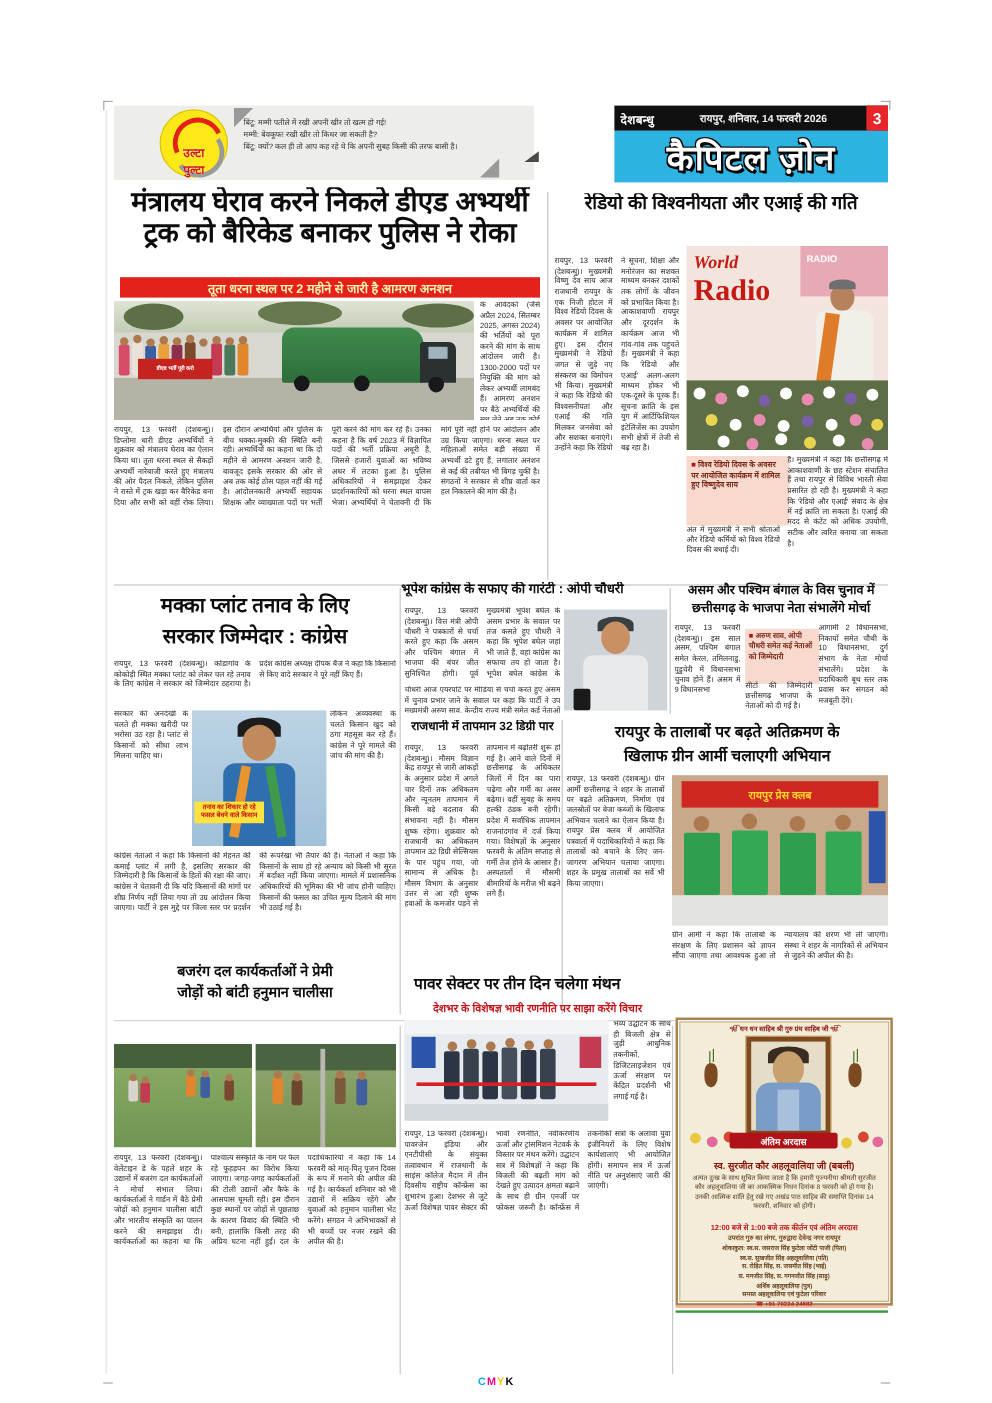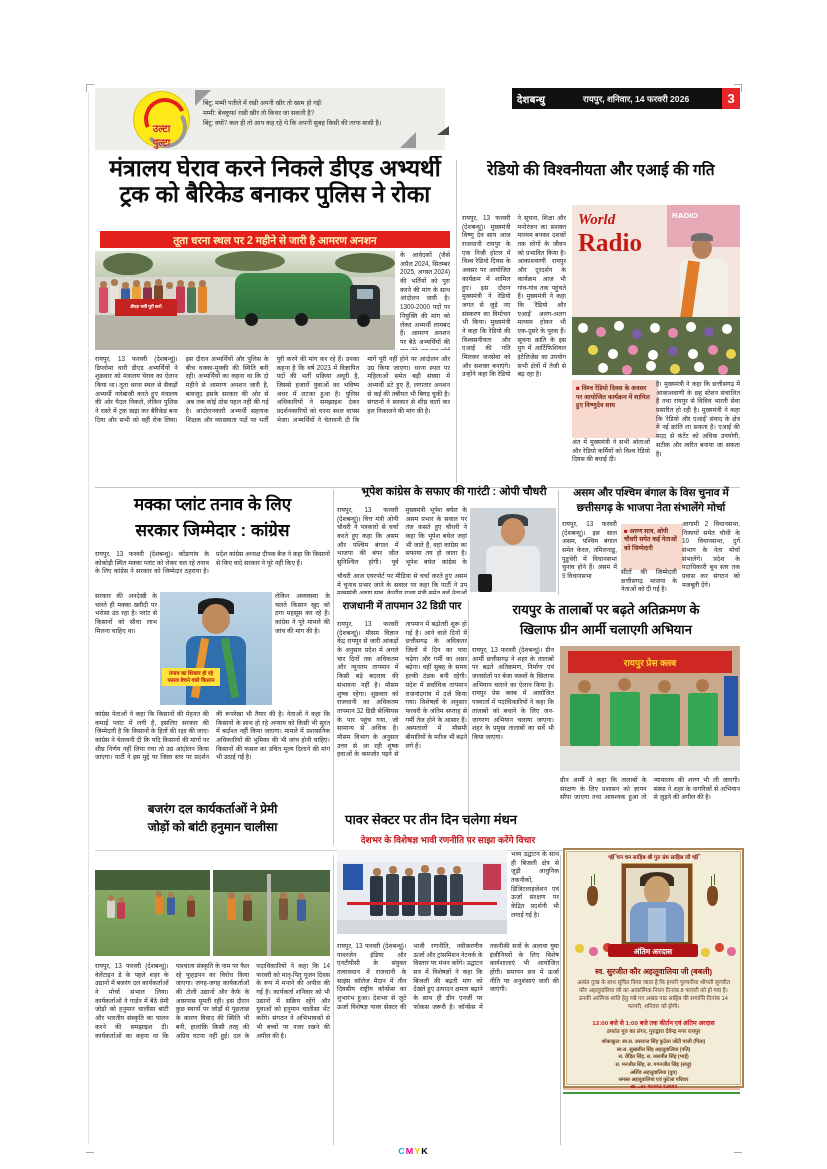--- a/index.html
+++ b/index.html
@@ -97,20 +97,23 @@
     <div class="tri" style="left:100px;top:2px;border-left:16px solid #9a9a9a;border-bottom:16px solid transparent;"></div>
     <div class="tri" style="left:305px;top:44px;border-right:16px solid #9a9a9a;border-top:16px solid transparent;"></div>
   </div>
   <div class="tri" style="left:437px;top:126px;border-right:12px solid #4a4a4a;border-top:9px solid transparent;border-bottom:0 solid transparent;"></div>
 
   <div class="masthead-strip">
     <span class="masthead-name">देशबन्धु</span>
     <span class="masthead-date">रायपुर, शनिवार, 14 फरवरी 2026</span>
     <span class="pageno">3</span>
   </div>
+  <div class="section-banner">
+    <span>कैपिटल ज़ोन</span>
+  </div>
 
   <div class="abs hl" style="left:95px;top:156px;width:360px;font-size:23px;">
     <div>मंत्रालय घेराव करने निकले डीएड अभ्यर्थी</div>
     <div>ट्रक को बैरिकेड बनाकर पुलिस ने रोका</div>
   </div>
   <div class="strap">
     <span>तूता धरना स्थल पर 2 महीने से जारी है आमरण अनशन</span>
   </div>
 
   <div class="photo" style="left:95px;top:251px;width:300px;height:99px;">
@@ -197,21 +200,21 @@
     <div class="abs" style="left:26px;top:44px;width:60px;height:69px;background:#2f6fae;border-radius:10px 10px 0 0;"></div>
     <div class="abs" style="left:36px;top:46px;width:8px;height:60px;background:#e8952f;transform:rotate(10deg);"></div>
     <div class="abs" style="left:66px;top:46px;width:8px;height:60px;background:#3f9a4e;transform:rotate(-10deg);"></div>
     <div class="ycap" style="left:2px;top:76px;width:54px;">तनाव का शिकार हो रहे फसल बेचने वाले किसान</div>
   </div>
   <div class="abs body-txt" style="left:275px;top:592px;width:55px;height:113px;">लेकिन अव्यवस्था के चलते किसान खुद को ठगा महसूस कर रहे हैं। कांग्रेस ने पूरे मामले की जांच की मांग की है।</div>
   <div class="abs body-txt cols2" style="left:95px;top:710px;width:235px;height:135px;">कांग्रेस नेताओं ने कहा कि किसानों की मेहनत की कमाई प्लांट में लगी है, इसलिए सरकार की जिम्मेदारी है कि किसानों के हितों की रक्षा की जाए। कांग्रेस ने चेतावनी दी कि यदि किसानों की मांगों पर शीघ्र निर्णय नहीं लिया गया तो उग्र आंदोलन किया जाएगा। पार्टी ने इस मुद्दे पर जिला स्तर पर प्रदर्शन की रूपरेखा भी तैयार की है। नेताओं ने कहा कि किसानों के साथ हो रहे अन्याय को किसी भी सूरत में बर्दाश्त नहीं किया जाएगा। मामले में प्रशासनिक अधिकारियों की भूमिका की भी जांच होनी चाहिए। किसानों की फसल का उचित मूल्य दिलाने की मांग भी उठाई गई है।</div>
 
   <div class="vline" style="left:333px;top:490px;height:355px;"></div>
 
-  <div class="abs hl" style="left:344px;top:485px;width:220px;font-size:11px;white-space:nowrap;">भूपेश कांग्रेस के सफाए  की गारंटी : ओपी चौधरी</div>
+  <div class="abs hl" style="left:317px;top:485px;width:220px;font-size:11px;white-space:nowrap;">भूपेश कांग्रेस के सफाए  की गारंटी : ओपी चौधरी</div>
   <div class="abs body-txt cols2" style="left:337px;top:506px;width:130px;height:64px;">रायपुर, 13 फरवरी (देशबन्धु)। वित्त मंत्री ओपी चौधरी ने पत्रकारों से चर्चा करते हुए कहा कि असम और पश्चिम बंगाल में भाजपा की बंपर जीत सुनिश्चित होगी। पूर्व मुख्यमंत्री भूपेश बघेल के असम प्रभार के सवाल पर तंज कसते हुए चौधरी ने कहा कि भूपेश बघेल जहां भी जाते हैं, वहां कांग्रेस का सफाया तय हो जाता है। भूपेश बघेल कांग्रेस के सफाए की गारंटी बन चुके हैं।</div>
   <div class="photo" style="left:470px;top:508px;width:86px;height:84px;background:#cfd4d8;">
     <div class="abs" style="left:28px;top:6px;width:30px;height:12px;background:#3a3f44;border-radius:50% 50% 0 0;"></div>
     <div class="dot" style="left:31px;top:10px;width:24px;height:27px;background:#c89064;"></div>
     <div class="abs" style="left:16px;top:38px;width:54px;height:46px;background:#e8eaec;border-radius:8px 8px 0 0;"></div>
     <div class="abs" style="left:8px;top:66px;width:14px;height:18px;background:#1a1a1a;border-radius:2px;"></div>
   </div>
   <div class="abs body-txt" style="left:337px;top:572px;width:130px;height:22px;">चौधरी आज एयरपोर्ट पर मीडिया से चर्चा करते हुए असम में चुनाव प्रभार जाने के सवाल पर कहा कि पार्टी ने उप मुख्यमंत्री अरुण साव, केन्द्रीय राज्य मंत्री समेत कई नेताओं को जिम्मेदारी सौंपी है।</div>
 
   <div class="vline" style="left:558px;top:490px;height:105px;"></div>

